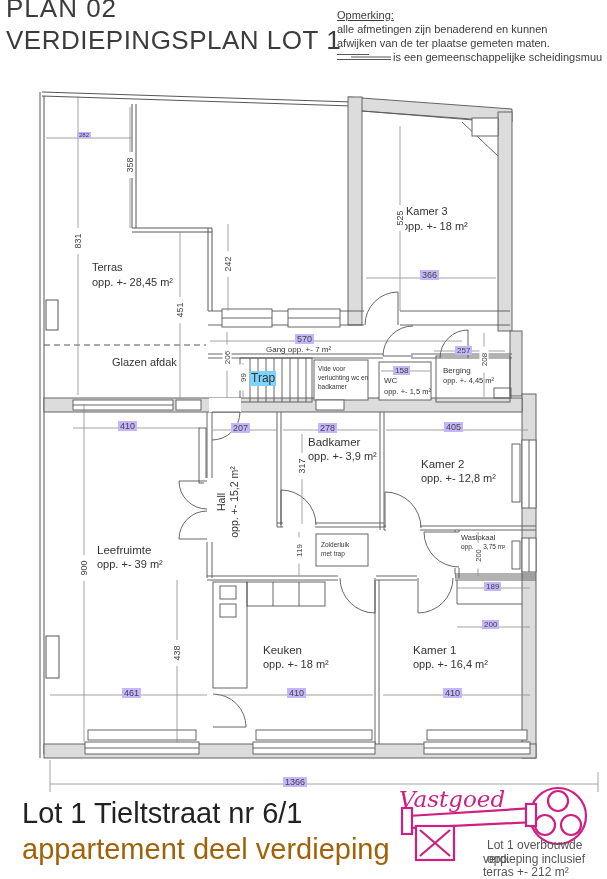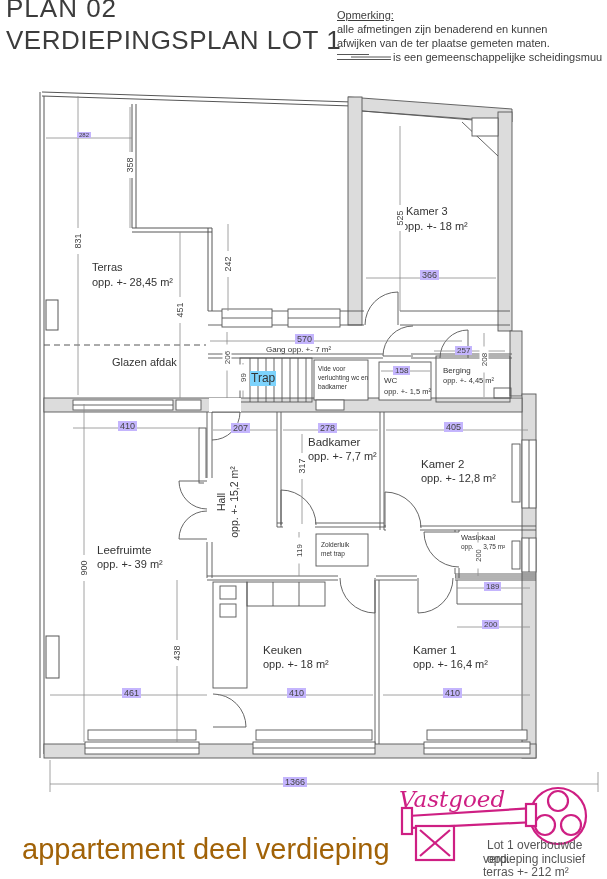--- a/index.html
+++ b/index.html
@@ -206,21 +206,21 @@
   <div class="lbl sm6" style="left:318px;top:364px;line-height:9px;">
     <div>Vide voor</div>
     <div>verluchting wc en</div>
     <div>badkamer</div>
   </div>
   <div class="lbl sm8" style="left:384px;top:376px;">WC</div>
   <div class="lbl sm7" style="left:384px;top:387px;">opp. +- 1,5 m²</div>
   <div class="lbl sm8" style="left:443px;top:366px;">Berging</div>
   <div class="lbl sm7" style="left:443px;top:376px;">opp. +- 4,45 m²</div>
   <div class="lbl" style="left:308px;top:435px;font-size:11.5px;">Badkamer</div>
-  <div class="lbl" style="left:308px;top:450px;font-size:11px;">opp. +- 7,7 m²</div>
+  <div class="lbl" style="left:308px;top:450px;font-size:11px;">opp. +- 3,9 m²</div>
   <div class="lbl" style="left:421px;top:457px;font-size:11.5px;">Kamer 2</div>
   <div class="lbl" style="left:421px;top:472px;font-size:11px;">opp. +- 12,8 m²</div>
   <div class="rot-hall">
     <div>Hall</div>
     <div>opp. +- 15,2 m²</div>
   </div>
   <div class="lbl sm7" style="left:461px;top:533px;">Waslokaal</div>
   <div class="lbl" style="left:461px;top:543px;font-size:6.5px;">opp. +- 3,75 m²</div>
   <div class="lbl sm6" style="left:321px;top:540px;line-height:9px;">
     <div>Zolderluik</div>
@@ -255,20 +255,21 @@
   <div class="dimv" style="left:71px;top:563px;">900</div>
   <div class="dimv" style="left:164px;top:648px;">438</div>
   <div class="dimv sm7" style="left:465px;top:551px;">200</div>
   <div class="dim sm8" style="left:484px;top:582px;">189</div>
   <div class="dim sm8" style="left:482px;top:620px;">200</div>
   <div class="dim" style="left:122px;top:688px;">461</div>
   <div class="dim" style="left:287px;top:688px;">410</div>
   <div class="dim" style="left:443px;top:688px;">410</div>
   <div class="dim" style="left:283px;top:777px;">1366</div>
 
+  <div class="footer-line1">Lot 1 Tieltstraat nr 6/1</div>
   <div class="footer-line2">appartement deel verdieping</div>
 
   <svg style="position:absolute;left:390px;top:780px;" width="217" height="99" viewBox="0 0 217 99">
     <g stroke="#ce1f83" stroke-width="2.2" fill="#fff">
       <circle cx="168" cy="36" r="28"></circle>
       <circle cx="168" cy="21" r="10"></circle>
       <circle cx="155" cy="45" r="10"></circle>
       <circle cx="181" cy="45" r="10"></circle>
       <polygon points="18,36 145,28 145,42 18,48"></polygon>
       <rect x="136" y="24" width="10" height="22"></rect>

